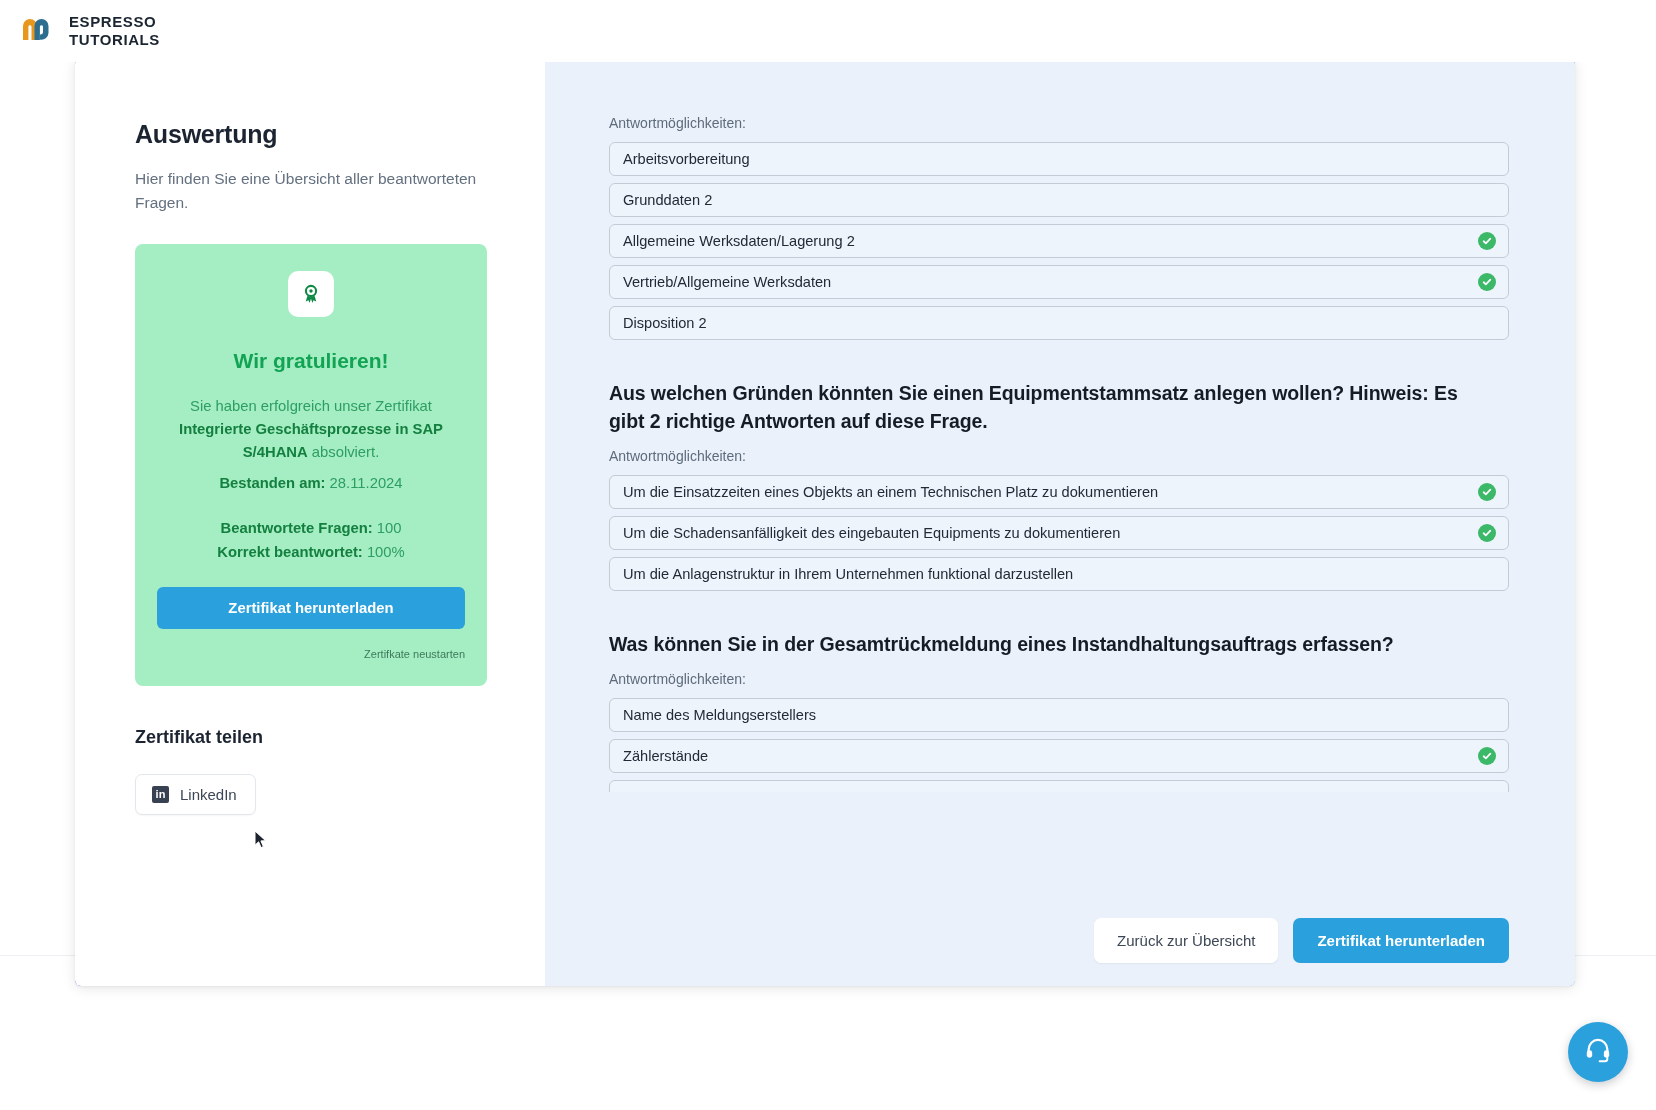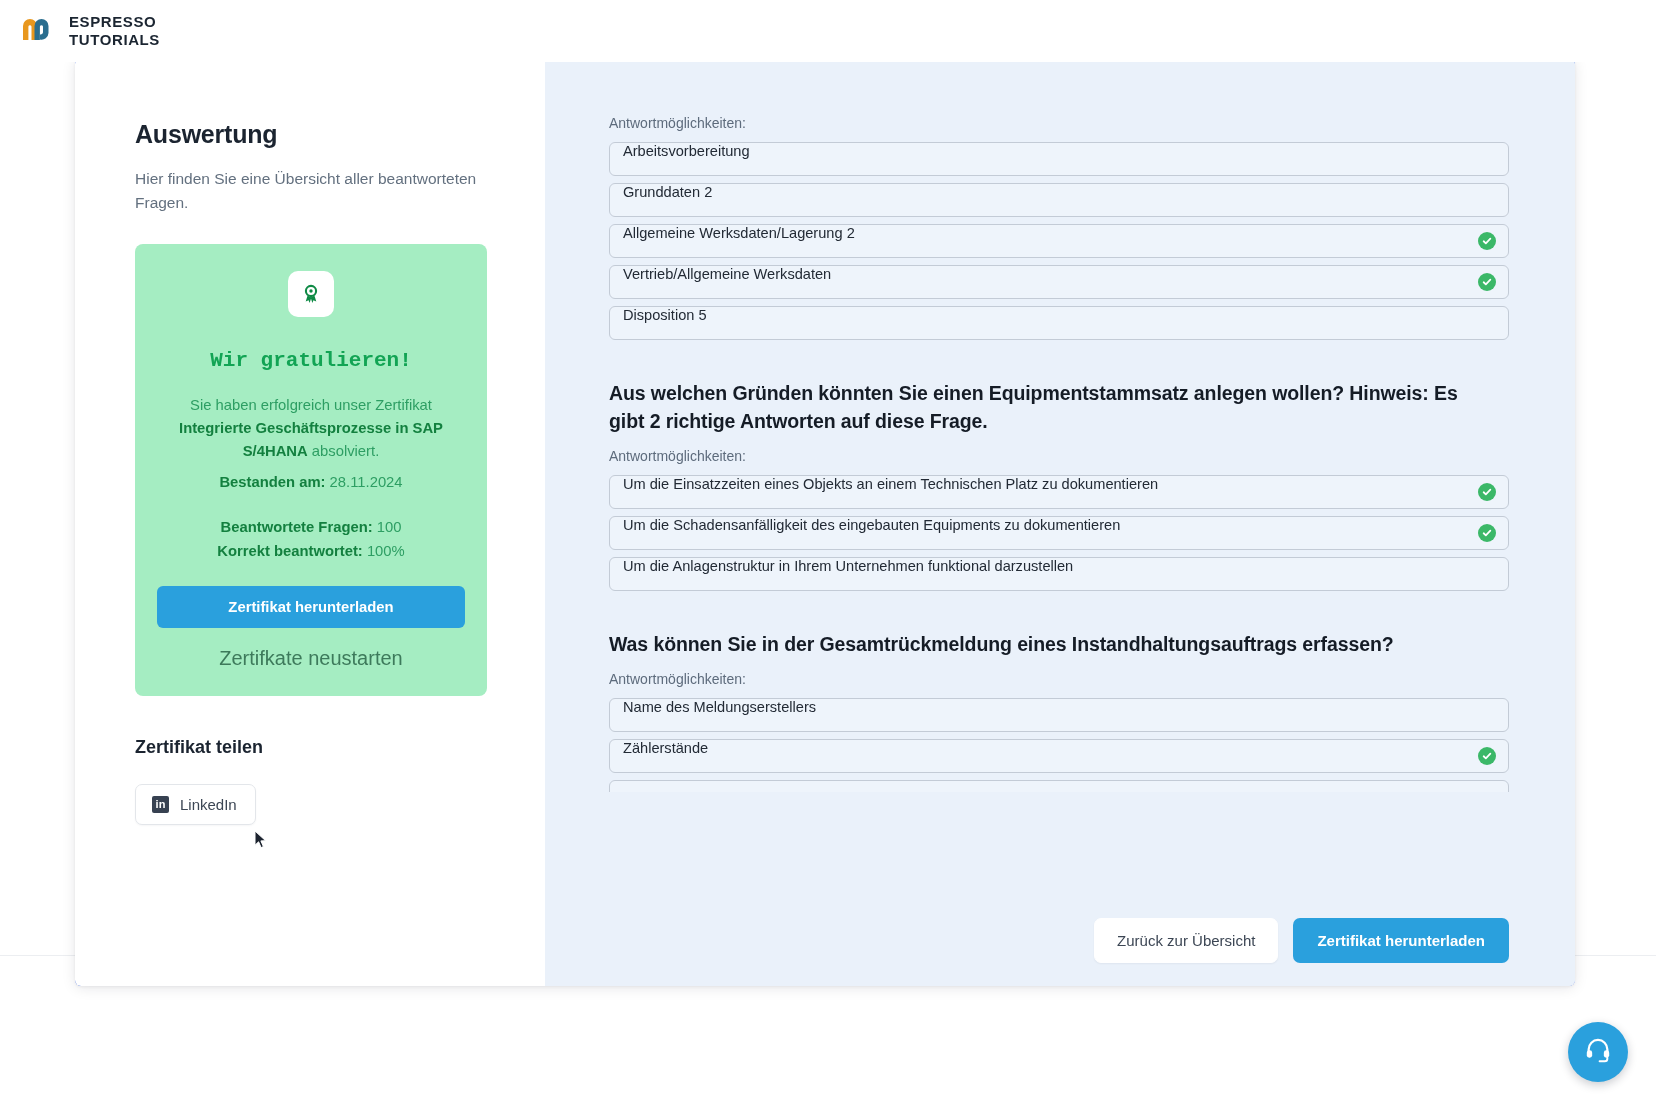--- a/index.html
+++ b/index.html
@@ -103,21 +103,20 @@
     margin: 0 auto 32px auto;
     background: #ffffff;
     border-radius: 10px;
     display: flex; align-items: center; justify-content: center;
   }
   .congrats {
     font-size: 21px;
     font-weight: 700;
     color: #12a454;
     margin-bottom: 22px;
-    font-family: Liberation Mono, monospace;
   }
   .succ-line {
     font-size: 14.8px;
     line-height: 1.56;
     color: #2d9e63;
   }
   .succ-line b { color: #13803f; font-weight: 700; }
   .succ-block-1 { margin-bottom: 8px; }
   .stats { margin-top: 22px; margin-bottom: 22px; }
   .stats .succ-line { line-height: 1.6; }
@@ -131,24 +130,25 @@
     border-radius: 6px;
     font-family: inherit;
     font-size: 14.8px;
     font-weight: 700;
     padding: 13px 10px;
     cursor: pointer;
   }
   .link-restart {
     display: block;
     margin-top: 19px;
-    font-size: 20px;
+    font-size: 11px;
     color: #3d7a5b;
     text-decoration: none;
     cursor: pointer;
+    text-align: right;
   }
 
   .share-title {
     margin-top: 41px;
     font-size: 18px;
     font-weight: 700;
     color: #1b2430;
     margin-bottom: 26px;
   }
   .btn-linkedin {
@@ -205,21 +205,21 @@
     color: #5d6b7c;
     margin-bottom: 11px;
   }
   .answer-row {
     position: relative;
     background: #eef4fb;
     border: 1px solid #c3cbd6;
     border-radius: 6px;
     height: 34px;
     display: flex;
-    align-items: flex-start;
+    align-items: center;
     padding: 0 42px 0 13px;
     margin-bottom: 7px;
     font-size: 14.6px;
     color: #222a35;
     cursor: pointer;
   }
   .answer-row:last-child { margin-bottom: 0; }
   .q-gap { height: 29px; }
   .check {
     position: absolute;
@@ -390,21 +390,21 @@
         </div>
         <div class="answer-row">
           <span>Vertrieb/Allgemeine Werksdaten</span>
           <span class="check">
             <svg width="10" height="10" viewBox="0 0 12 12">
                 <path d="M2 6.3 L4.6 8.8 L10 3.2" fill="none" stroke="#ffffff" stroke-width="2.1" stroke-linecap="round" stroke-linejoin="round"></path>
               </svg>
           </span>
         </div>
         <div class="answer-row">
-          <span>Disposition 5</span>
+          <span>Disposition 2</span>
         </div>
       </div>
 
       <div class="q-gap"></div>
 
       <div class="question-block">
         <div class="question-text">Aus welchen Gründen könnten Sie einen Equipmentstammsatz anlegen wollen? Hinweis: Es gibt 2 richtige Antworten auf diese Frage.</div>
         <div class="answers-label">Antwortmöglichkeiten:</div>
         <div class="answer-row">
           <span>Um die Einsatzzeiten eines Objekts an einem Technischen Platz zu dokumentieren</span>

